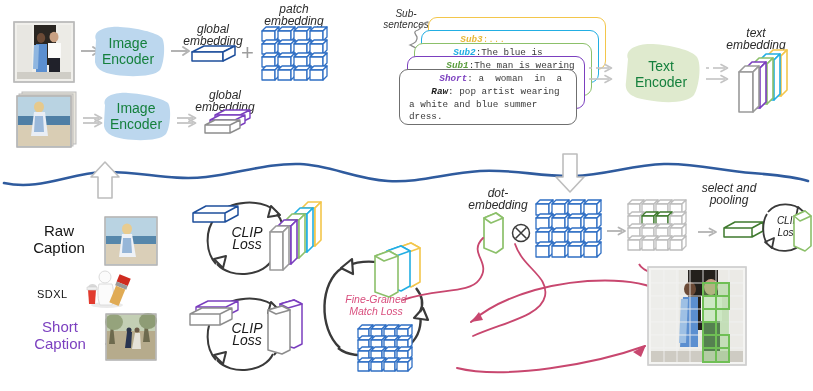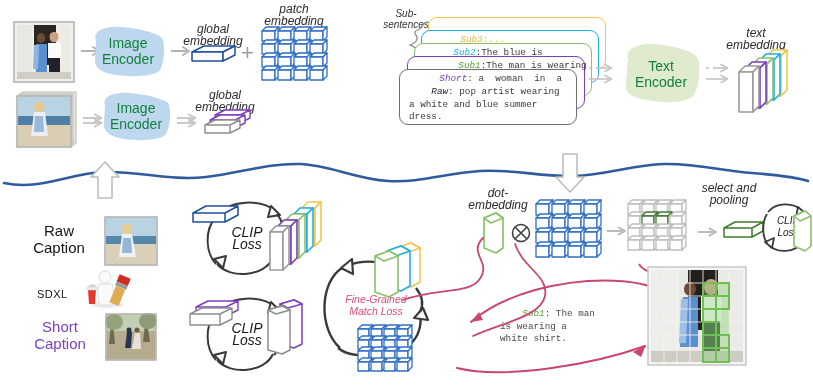--- a/index.html
+++ b/index.html
@@ -9,21 +9,21 @@
   .hlabel{font-family:"Liberation Sans",sans-serif;font-style:italic;color:#2b2b2b;font-size:12px;line-height:11.5px;text-align:center;white-space:pre;}
   svg{overflow:visible;display:block;}
   .caplabel{font-size:15px;line-height:17px;text-align:center;color:#141414;white-space:pre;}
   .caplabel.short{color:#7b3fbf;}
   .sdxl{font-size:11px;color:#141414;letter-spacing:.5px;}
   .encbox{font-size:14px;line-height:16px;color:#15803d;text-align:center;white-space:pre;}
   .fgloss{font-size:10.5px;font-style:italic;color:#d94f7e;text-align:center;line-height:12px;white-space:pre;}
   .cliploss{font-size:14px;font-style:italic;color:#1a1a1a;text-align:center;line-height:12px;white-space:pre;}
   .tbox{position:absolute;box-sizing:border-box;border:1.6px solid #888;border-radius:9px;background:#fff;}
   .ttext{position:absolute;font-family:"Liberation Mono",monospace;font-size:9.3px;line-height:12.4px;white-space:pre;color:#3a3a3a;}
-  .ttag{font-weight:normal;font-style:italic;}
+  .ttag{font-weight:bold;font-style:italic;}
   .subsent{font-size:10px;font-style:italic;color:#333;line-height:11px;text-align:center;white-space:pre;}
   .bt1{font-family:"Liberation Mono",monospace;font-size:9.3px;line-height:12.4px;white-space:pre;color:#4a4a4a;}
 </style>
 </head>
 <body>
 
 <div id="stage">
 
   <div class="abs" style="left:14px;top:22px;">
     <svg width="60" height="60" viewBox="0 0 60 60">
@@ -233,21 +233,21 @@
   <div class="tbox" style="left:414px;top:43px;width:178px;height:53px;border-color:#8cc06a;"></div>
   <div class="tbox" style="left:407px;top:56px;width:178px;height:53px;border-color:#7b3fbf;"></div>
   <div class="tbox" style="left:399px;top:69px;width:178px;height:56px;border-color:#6f6f6f;"></div>
 
   <div class="ttext" style="left:438px;top:22px;">
     <span class="ttag" style="color:#e8b93a;">Sub3</span><span style="color:#e8b93a;">:</span><span style="color:#e8b93a;">...</span>
   </div>
   <div class="ttext" style="left:431px;top:35px;">
     <span class="ttag" style="color:#22aee3;">Sub2</span><span>:</span><span>The blue is</span>
   </div>
-  <div class="ttext" style="left:436px;top:48px;">
+  <div class="ttext" style="left:424px;top:48px;">
     <span class="ttag" style="color:#5b9e3e;">Sub1</span><span>:</span><span>The man is wearing</span>
   </div>
   <div class="ttext" style="left:417px;top:61px;">
     <span class="ttag" style="color:#7b3fbf;">Short</span><span>:</span><span> a  woman  in  a</span>
   </div>
   <div class="ttext" style="left:409px;top:74px;">
     <span class="ttag" style="color:#1b1b1b;">Raw</span><span>:</span><span> pop artist wearing
 a white and blue summer
 dress.</span>
   </div>
@@ -790,25 +790,20 @@
   <div class="abs cliploss" style="left:768px;top:215px;width:40px;font-size:10px;">CLIP
 Loss</div>
 
   <div class="abs" style="left:791px;top:208px;">
     <svg width="22" height="48" viewBox="0 0 22 48">
       <path d="M3 8 L14 3 L20 8 L20 38 L14 43 L3 38 Z" fill="#fff" stroke="#8cc06a" stroke-width="1.6" stroke-linejoin="round"></path>
       <path d="M3 8 L14 3 L20 8 L9 13 Z" fill="#fff" stroke="#8cc06a" stroke-width="1.6" stroke-linejoin="round"></path>
     </svg>
   </div>
 
-  <div class="abs bt1" style="left:500px;top:296px;">
-    <span class="ttag" style="color:#5b9e3e;">Sub1</span><span>:</span><span> The man
-is wearing a
-white shirt.</span>
-  </div>
 
   <div class="abs" style="left:395px;top:228px;">
     <svg width="330" height="145" viewBox="0 0 330 145">
       <path d="M88 10 C72 26 98 34 84 52 C74 66 40 60 8 72" fill="none" stroke="#c8476f" stroke-width="1.8" stroke-linecap="round"></path>
       <path d="M120 16 C128 40 154 48 150 68 C146 88 110 94 78 108" fill="none" stroke="#c8476f" stroke-width="1.8" stroke-linecap="round"></path>
       <path d="M268 64 C240 48 184 50 140 62 C112 70 92 80 76 94" fill="none" stroke="#c8476f" stroke-width="2" stroke-linecap="round"></path>
       <path d="M88 92 L76 94 L84 84 Z" fill="#c8476f"></path>
       <path d="M62 140 C110 152 200 136 250 118" fill="none" stroke="#c8476f" stroke-width="2" stroke-linecap="round"></path>
       <path d="M238 124 L251 117 L246 129 Z" fill="#c8476f"></path>
       <path d="M258 46 C250 42 246 40 244 36" fill="none" stroke="#c8476f" stroke-width="1.8"></path>

